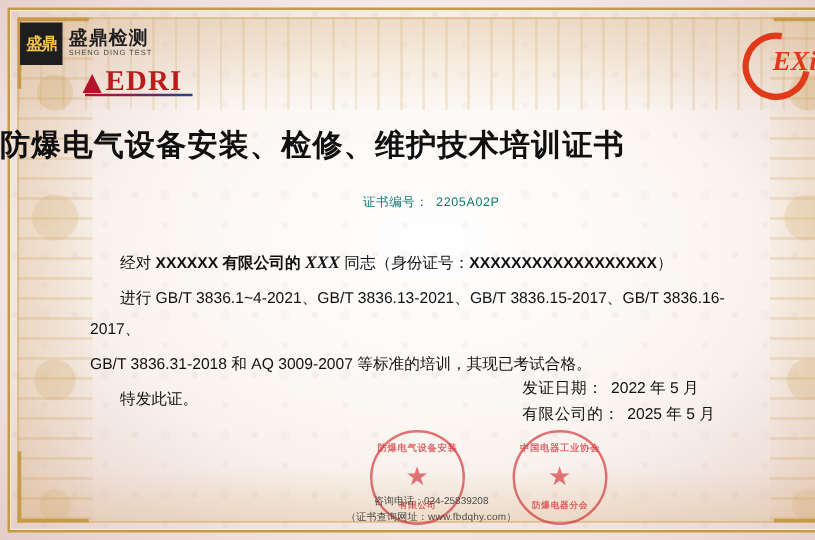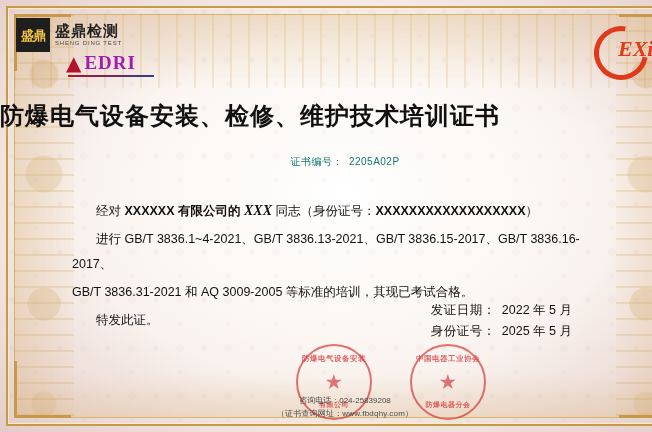--- a/index.html
+++ b/index.html
@@ -145,22 +145,22 @@
     display:flex; align-items:center; gap:3px;
   }
   .logo-edri .glyph {
     color: #b4122a;
     font-size: 20px;
     font-weight: bold;
     line-height: 20px;
     font-family: "DejaVu Serif", serif;
   }
   .logo-edri .name {
-    color: #a21caf;
-    font-size: 19px;
+    color: #b91c1c;
+    font-size: 23px;
     font-weight: bold;
     letter-spacing: 1px;
     font-family: "Liberation Serif", serif;
   }
   .logo-edri .rule {
     position:absolute;
     left: 2px; top: 23px;
     width: 86px; height: 2px;
     background: linear-gradient(90deg,#b4122a,#2b3f8c);
   }
@@ -351,30 +351,30 @@
   </div>
 
   <div class="body-text">
     <p class="indent">
       <span>经对</span>
       <span class="bold">XXXXXX 有限公司的</span>
       <span class="italic-name">XXX</span>
       <span>同志（身份证号：</span><span class="bold">XXXXXXXXXXXXXXXXXX</span><span>）</span>
     </p>
     <p class="indent">进行 GB/T 3836.1~4-2021、GB/T 3836.13-2021、GB/T 3836.15-2017、GB/T 3836.16-2017、</p>
-    <p>GB/T 3836.31-2021 和 AQ 3009-2005 等标准的培训，其现已考试合格。</p>
+    <p>GB/T 3836.31-2018 和 AQ 3009-2007 等标准的培训，其现已考试合格。</p>
     <p class="indent">特发此证。</p>
   </div>
 
   <div class="dates">
     <div class="row">
       <span class="lab">发证日期：</span><span class="val">2022 年 5 月</span>
     </div>
     <div class="row">
-      <span class="lab">身份证号：</span><span class="val">2025 年 5 月</span>
+      <span class="lab">有限公司的：</span><span class="val">2025 年 5 月</span>
     </div>
   </div>
 
 
   <div class="seal" id="seal-left">
     <div class="arc">防爆电气设备安装</div>
     <div class="star">★</div>
     <div class="foot">有限公司</div>
   </div>
   <div class="seal" id="seal-right">

